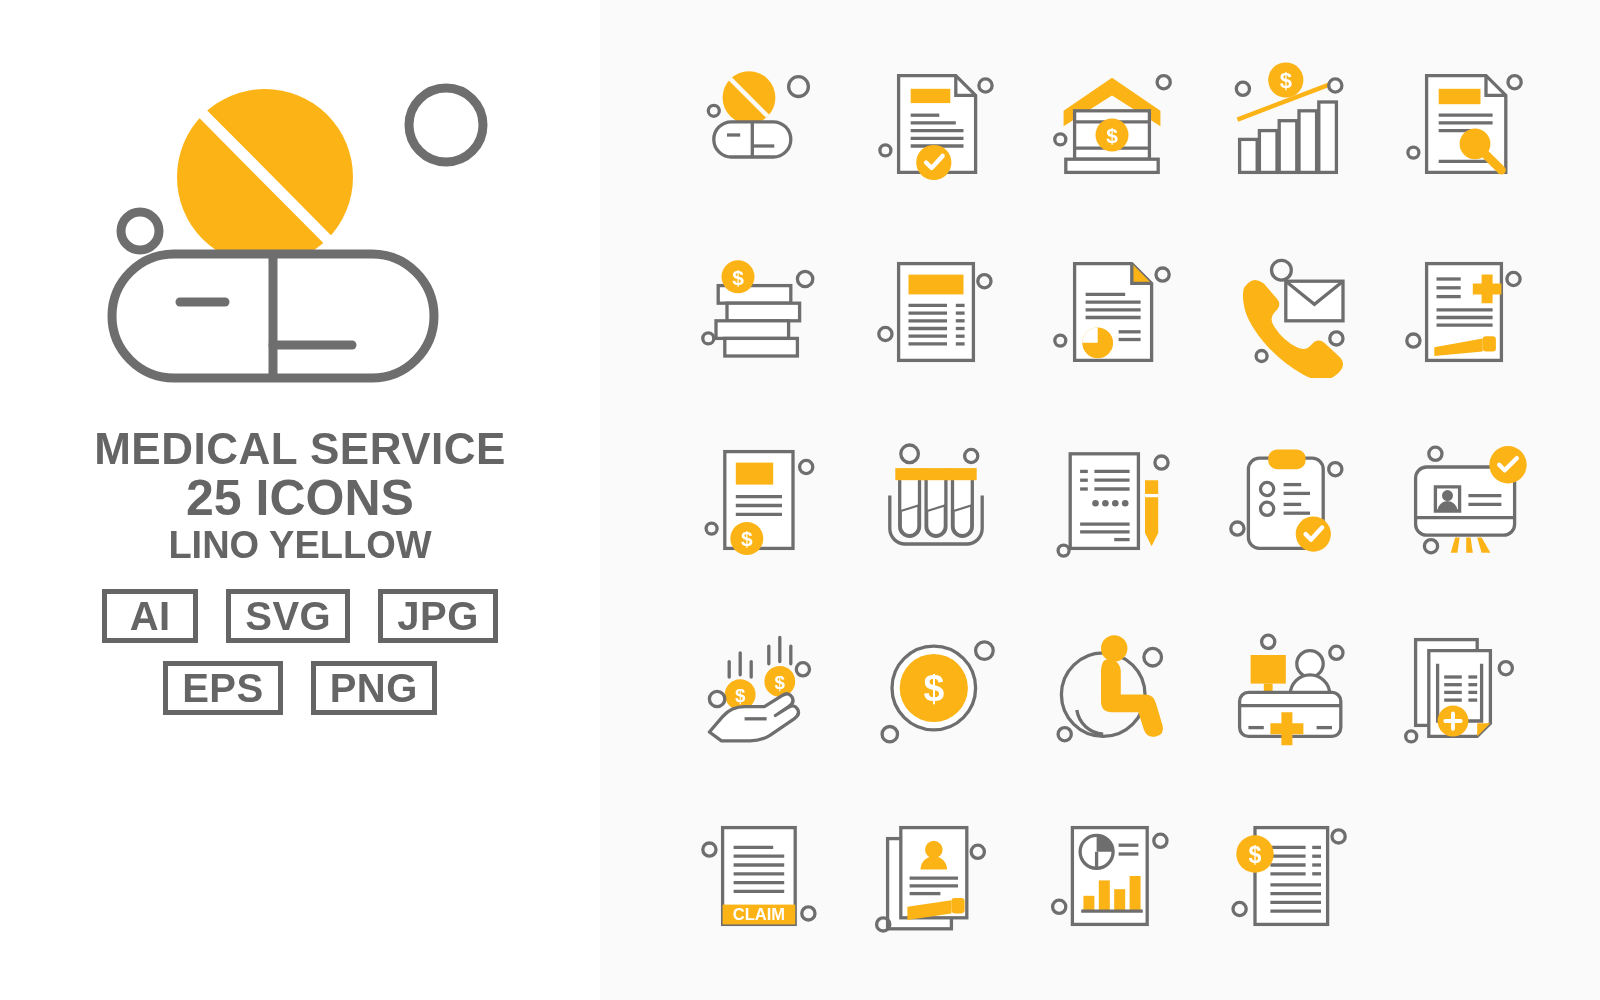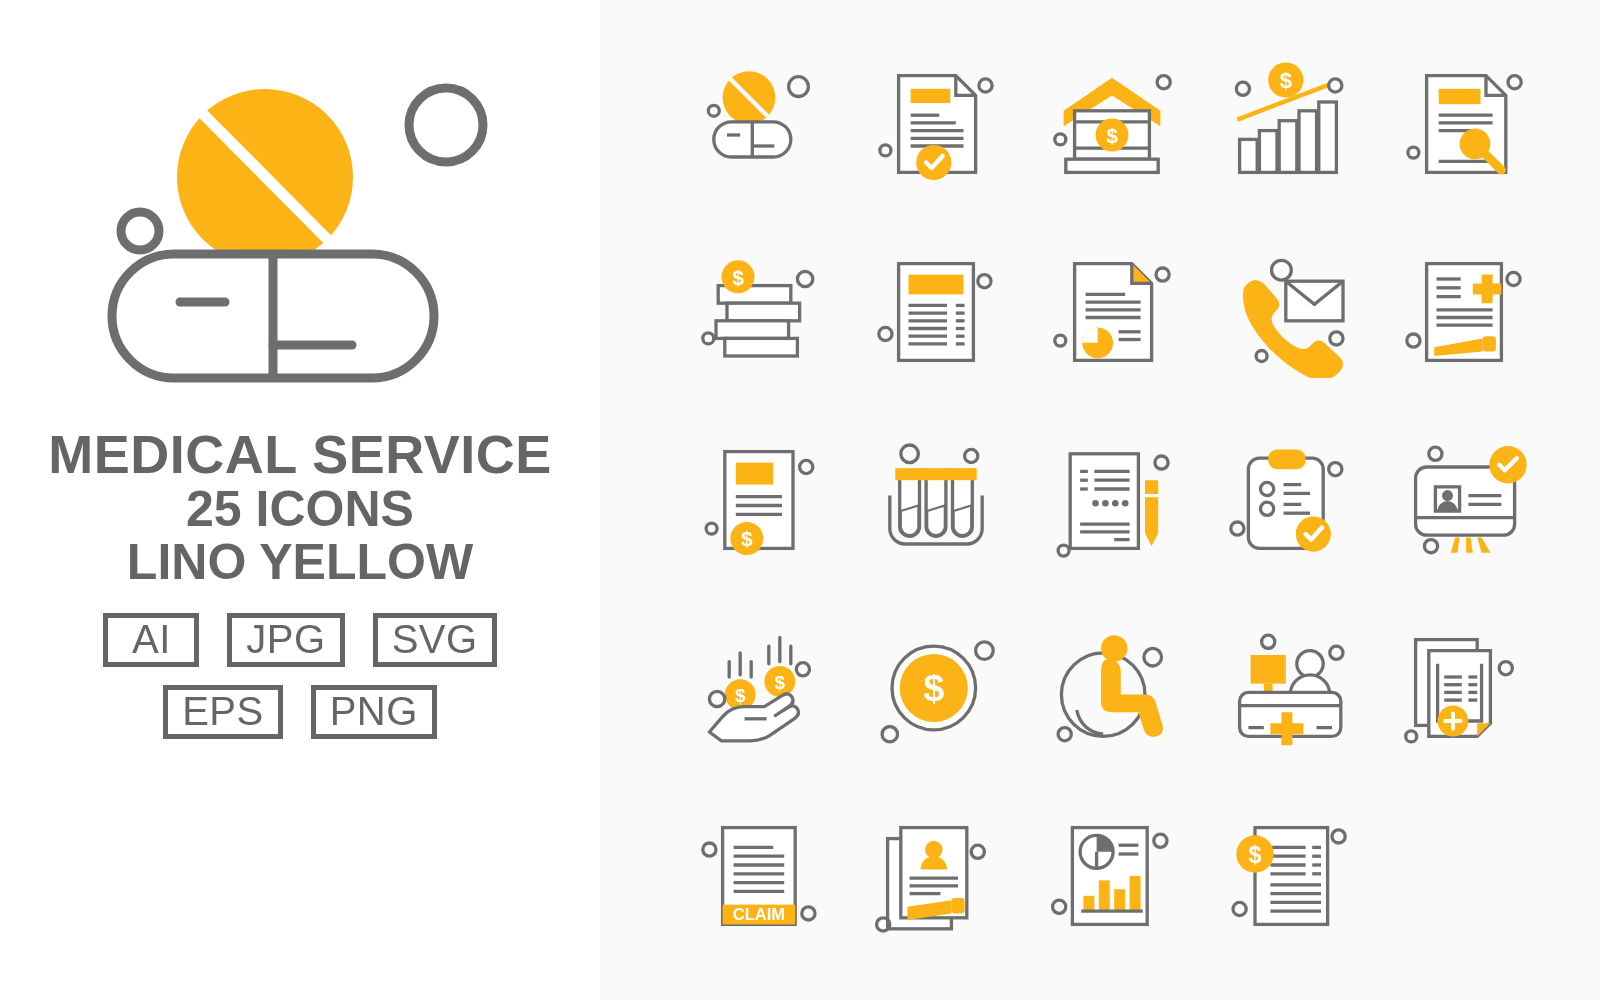--- a/index.html
+++ b/index.html
@@ -31,53 +31,53 @@
     flex: 0 0 600px;
     position: relative;
   }
   #hero-logo {
     margin-top: 62px;
     width: 420px;
     height: 350px;
   }
   #cover-title {
     margin-top: 14px;
-    font-size: 54px;
+    font-size: 44px;
     font-weight: bold;
     color: #656565;
     letter-spacing: 0.5px;
     text-align: center;
     line-height: 1.05;
   }
   #cover-count {
     font-size: 50px;
     font-weight: bold;
     color: #656565;
     text-align: center;
     line-height: 1.06;
   }
   #cover-style {
-    font-size: 50px;
+    font-size: 38px;
     font-weight: bold;
     color: #656565;
     text-align: center;
     line-height: 1.06;
   }
   .fmt-row {
     display: flex;
     justify-content: center;
     gap: 28px;
     margin-top: 24px;
   }
   .fmt-row.row2 { margin-top: 18px; justify-content: space-between; }
   .fmt-badge {
     border: 5px solid #656565;
     color: #656565;
     font-size: 40px;
-    font-weight: normal;
+    font-weight: bold;
     height: 54px;
     min-width: 96px;
     padding: 0 14px;
     display: flex;
     align-items: center;
     justify-content: center;
     box-sizing: border-box;
     letter-spacing: 0.5px;
   }
 
@@ -124,22 +124,22 @@
       <circle cx="356" cy="63" r="37" fill="none" stroke="#6E6E6E" stroke-width="9"></circle>
       <circle cx="50" cy="169" r="19" fill="none" stroke="#6E6E6E" stroke-width="9"></circle>
     </svg>
 
     <div id="cover-title">MEDICAL SERVICE</div>
     <div id="cover-count">25 ICONS</div>
     <div id="cover-style">LINO YELLOW</div>
 
     <div class="fmt-row row1">
       <div class="fmt-badge">AI</div>
+      <div class="fmt-badge">SVG</div>
       <div class="fmt-badge">JPG</div>
-      <div class="fmt-badge">SVG</div>
     </div>
     <div class="fmt-row row2">
       <div class="fmt-badge">EPS</div>
       <div class="fmt-badge">PNG</div>
     </div>
   </div>
 
   <div id="grid-panel">
 
     <div class="icon-cell">

